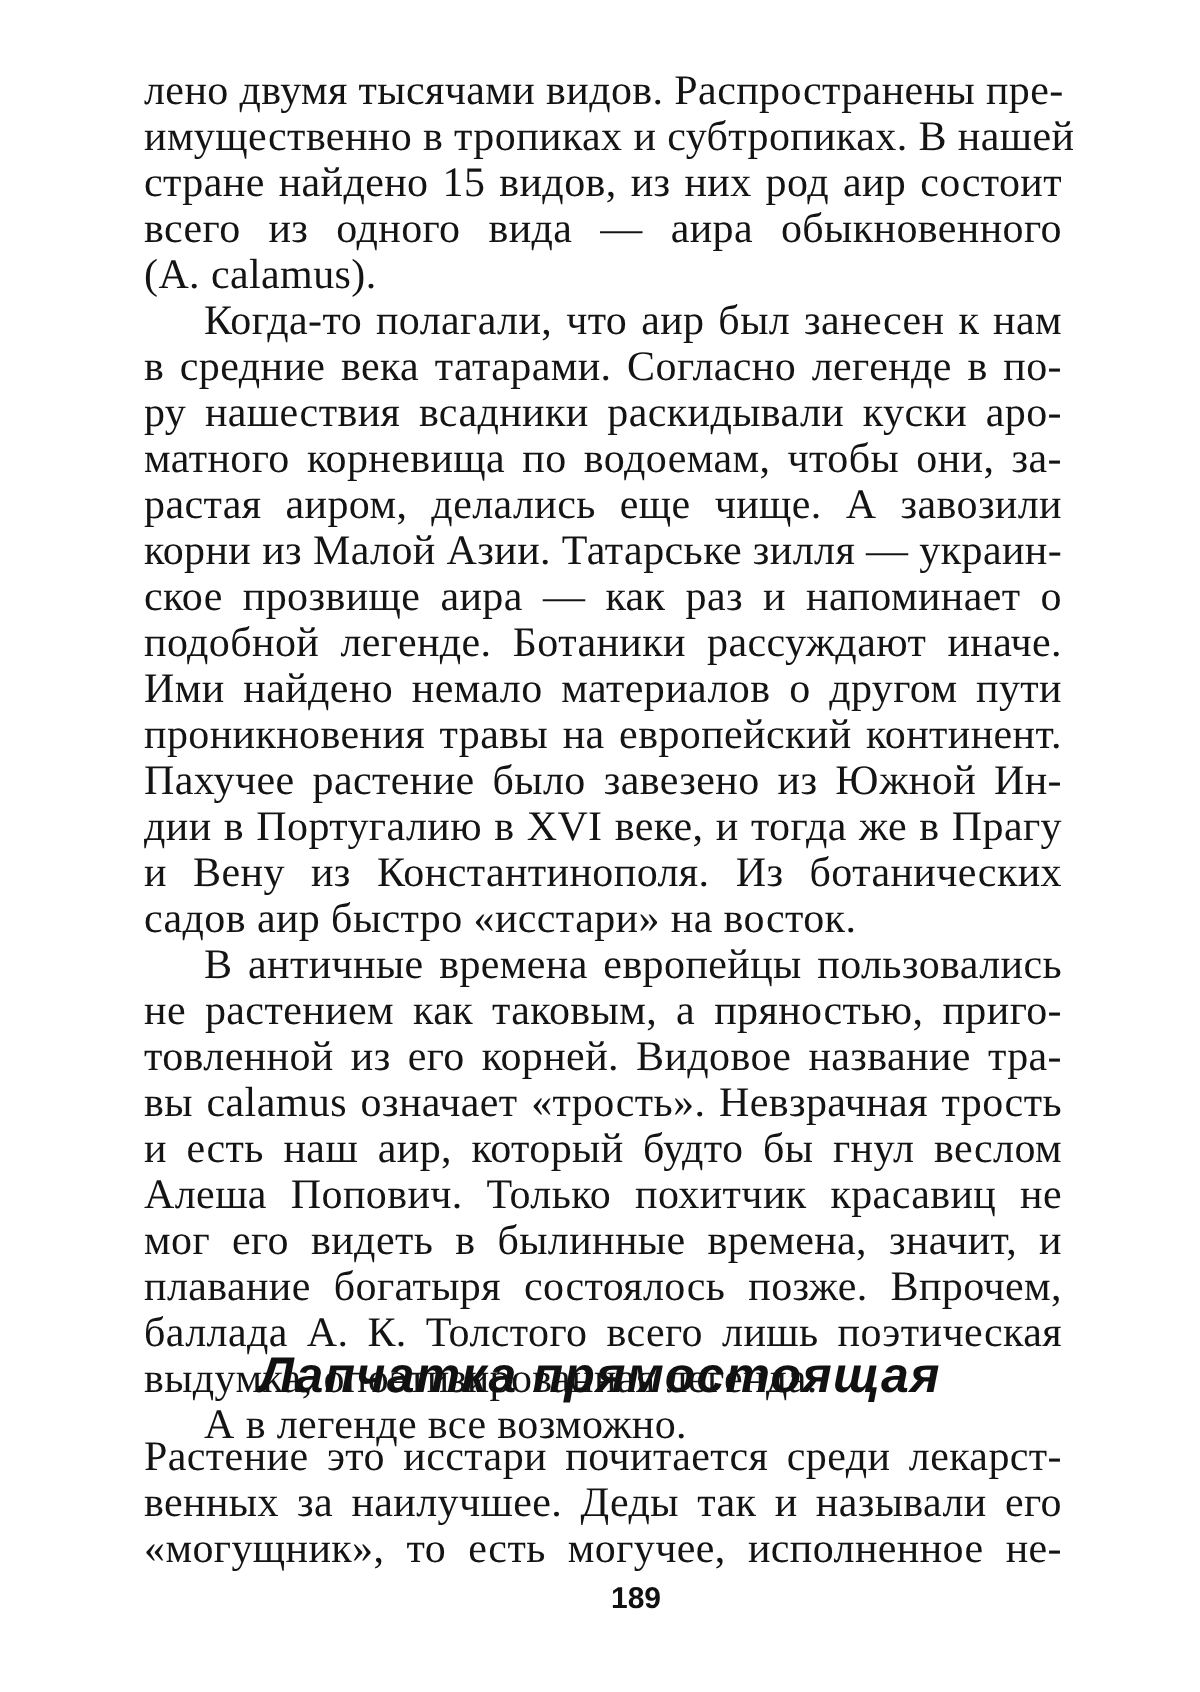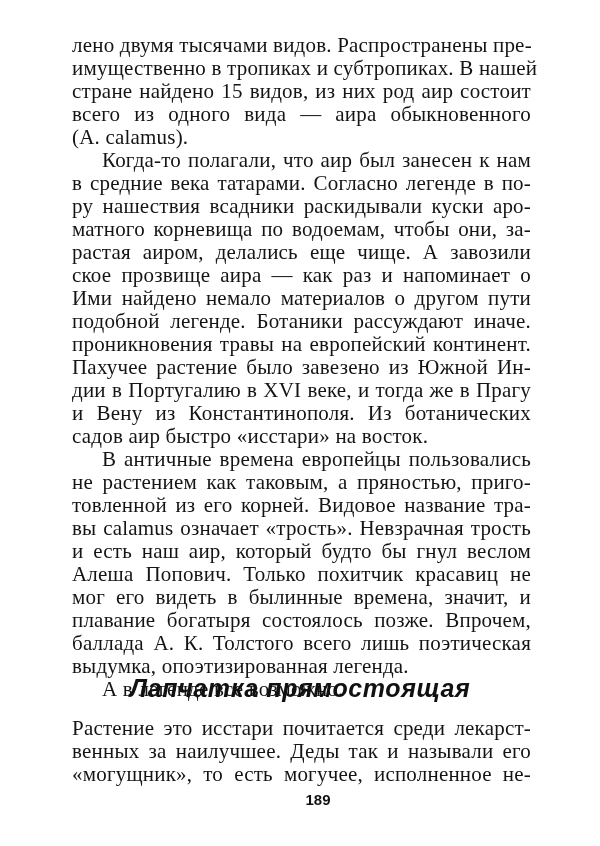--- a/index.html
+++ b/index.html
@@ -76,23 +76,24 @@
     <span class="line">лено двумя тысячами видов. Распространены пре-</span>
     <span class="line">имущественно в тропиках и субтропиках. В нашей</span>
     <span class="line">стране найдено 15 видов, из них род аир состоит</span>
     <span class="line">всего из одного вида — аира обыкновенного</span>
     <span class="line last">(A. calamus).</span>
     <span class="line indent">Когда-то полагали, что аир был занесен к нам</span>
     <span class="line">в средние века татарами. Согласно легенде в по-</span>
     <span class="line">ру нашествия всадники раскидывали куски аро-</span>
     <span class="line">матного корневища по водоемам, чтобы они, за-</span>
     <span class="line">растая аиром, делались еще чище. А завозили</span>
+    <span class="line">корни из Малой Азии. Татарське зилля — украин-</span>
     <span class="line">ское прозвище аира — как раз и напоминает о</span>
+    <span class="line">подобной легенде. Ботаники рассуждают иначе.</span>
     <span class="line">Ими найдено немало материалов о другом пути</span>
-    <span class="line">подобной легенде. Ботаники рассуждают иначе.</span>
     <span class="line">проникновения травы на европейский континент.</span>
     <span class="line">Пахучее растение было завезено из Южной Ин-</span>
     <span class="line">дии в Португалию в XVI веке, и тогда же в Прагу</span>
     <span class="line">и Вену из Константинополя. Из ботанических</span>
     <span class="line last">садов аир быстро «исстари» на восток.</span>
     <span class="line indent">В античные времена европейцы пользовались</span>
     <span class="line">не растением как таковым, а пряностью, приго-</span>
     <span class="line">товленной из его корней. Видовое название тра-</span>
     <span class="line">вы calamus означает «трость». Невзрачная трость</span>
     <span class="line">и есть наш аир, который будто бы гнул веслом</span>

